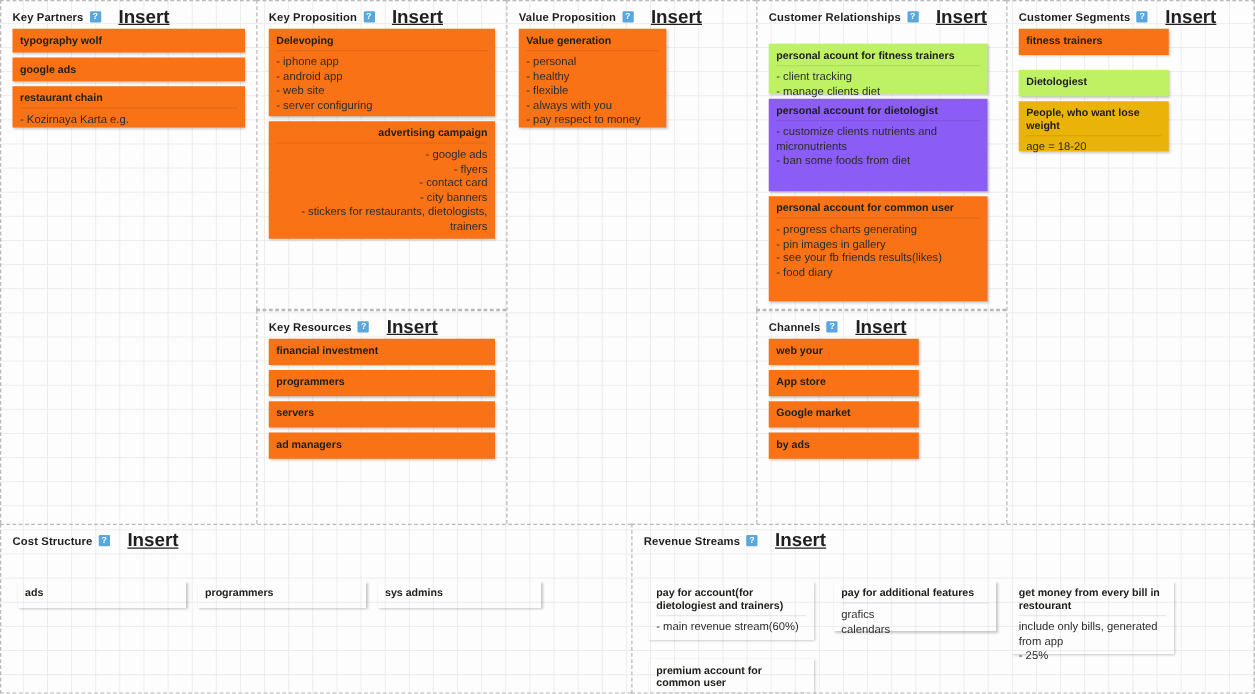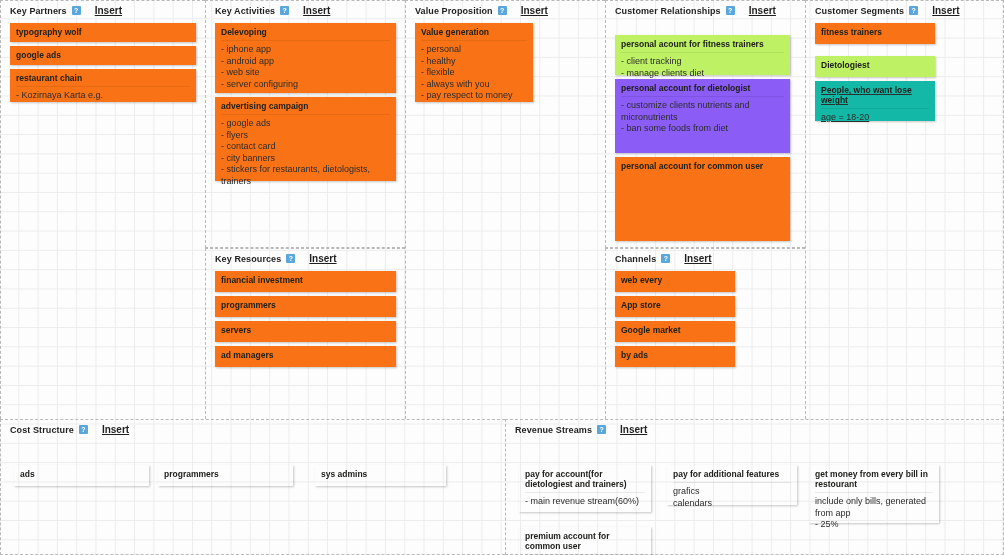--- a/index.html
+++ b/index.html
@@ -58,21 +58,21 @@
     background: #5aa7dd;
     color: #ffffff;
     font-size: 7px;
     font-weight: bold;
     text-align: center;
     border-radius: 1px;
     cursor: pointer;
   }
   .insert-link {
     margin-left: 14px;
-    font-size: 10px;
+    font-size: 15px;
     font-weight: bold;
     color: #1f1f1f;
     text-decoration: underline;
     cursor: pointer;
   }
 
   .cards {
     position: absolute;
     left: 9px;
     right: 9px;
@@ -85,21 +85,21 @@
     position: relative;
     box-sizing: border-box;
     margin-bottom: 4px;
     padding: 4px 6px 5px 6px;
     box-shadow: 1px 1px 2px rgba(0,0,0,0.22);
     cursor: pointer;
   }
   .card.yellow { background: #f97316; }
   .card.blue   { background: #bef264; margin-top: 12px; }
   .card.green  { background: #8b5cf6; }
-  .card.green2 { background: #14b8a6; text-decoration: underline; }
+  .card.green2 { background: #eab308; }
 
   .card-title {
     font-size: 8.5px;
     font-weight: bold;
     line-height: 10px;
     color: #20201c;
   }
   .card-body {
     margin-top: 3px;
     padding-top: 3px;
@@ -148,33 +148,33 @@
       </div>
       <div class="card yellow" style="height:33px;">
         <div class="card-title">restaurant chain</div>
         <div class="card-body">- Kozirnaya Karta e.g.</div>
       </div>
     </div>
   </div>
 
   <div class="panel no-right" style="left:205px; top:0px; width:200px; height:248px;">
     <div class="panel-head">
-      <span class="panel-title">Key Activities</span>
+      <span class="panel-title">Key Proposition</span>
       <span class="help-icon">?</span>
       <span class="insert-link">Insert</span>
     </div>
     <div class="cards">
       <div class="card yellow" style="height:70px;">
         <div class="card-title">Delevoping</div>
         <div class="card-body">- iphone app
 - android app
 - web site
 - server configuring</div>
       </div>
-      <div class="card yellow" style="height:84px;">
+      <div class="card yellow" style="height:94px;text-align:right;">
         <div class="card-title">advertising campaign</div>
         <div class="card-body">- google ads
 - flyers
 - contact card
 - city banners
 - stickers for restaurants, dietologists, trainers</div>
       </div>
     </div>
   </div>
 
@@ -234,33 +234,37 @@
         <div class="card-body">- client tracking
 - manage clients diet</div>
       </div>
       <div class="card green" style="height:74px;">
         <div class="card-title">personal account for dietologist</div>
         <div class="card-body">- customize clients nutrients and micronutrients
 - ban some foods from diet</div>
       </div>
       <div class="card yellow" style="height:84px;">
         <div class="card-title">personal account for common user</div>
+        <div class="card-body">- progress charts generating
+- pin images in gallery
+- see your fb friends results(likes)
+- food diary</div>
       </div>
     </div>
   </div>
 
   <div class="panel no-right no-bottom" style="left:605px; top:248px; width:200px; height:171px;">
     <div class="panel-head">
       <span class="panel-title">Channels</span>
       <span class="help-icon">?</span>
       <span class="insert-link">Insert</span>
     </div>
     <div class="cards" style="right:70px;">
       <div class="card yellow title-only" style="height:21px; margin-bottom:4px;">
-        <div class="card-title">web every</div>
+        <div class="card-title">web your</div>
 
       </div>
       <div class="card yellow title-only" style="height:21px; margin-bottom:4px;">
         <div class="card-title">App store</div>
 
       </div>
       <div class="card yellow title-only" style="height:21px; margin-bottom:4px;">
         <div class="card-title">Google market</div>
 
       </div>
@@ -299,21 +303,21 @@
       <span class="help-icon">?</span>
       <span class="insert-link">Insert</span>
     </div>
     <div class="cards-row">
       <div class="strip-card yellow" style="left:4px; top:23px; width:135px; height:21px;">
         <div class="card-title">ads</div>
       </div>
       <div class="strip-card yellow" style="left:148px; top:23px; width:135px; height:21px;">
         <div class="card-title">programmers</div>
       </div>
-      <div class="strip-card yellow" style="left:292px; top:23px; width:131px; height:21px;margin-left:13px;">
+      <div class="strip-card yellow" style="left:292px; top:23px; width:131px; height:21px;">
         <div class="card-title">sys admins</div>
       </div>
     </div>
   </div>
 
   <div class="panel" style="left:505px; top:419px; width:499px; height:136px;">
     <div class="panel-head">
       <span class="panel-title">Revenue Streams</span>
       <span class="help-icon">?</span>
       <span class="insert-link">Insert</span>

